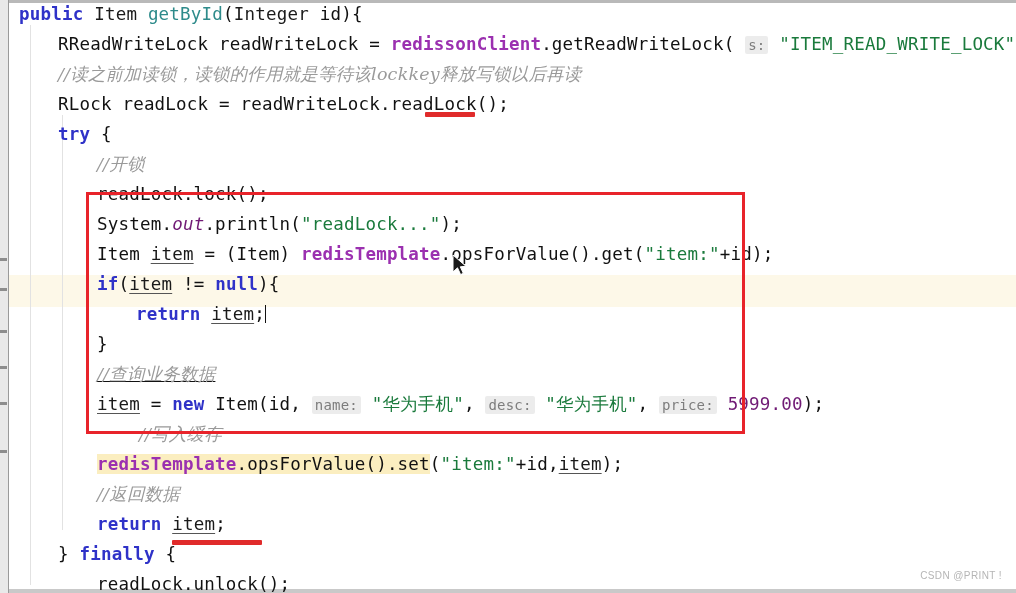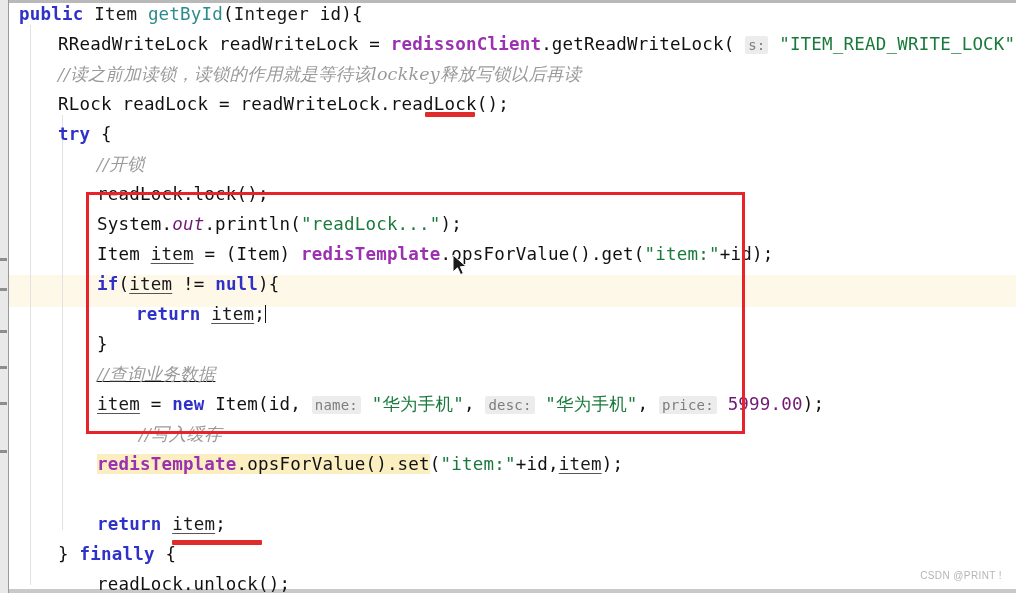--- a/index.html
+++ b/index.html
@@ -150,20 +150,21 @@
         <div class="line" style="top: 176px; left: 88px;"><span class="ln-text ">readLock.lock();</span></div>
         <div class="line" style="top: 206px; left: 88px;"><span class="ln-text ">System.</span><span class="ln-text staticf">out</span><span class="ln-text ">.println(</span><span class="ln-text str">"readLock..."</span><span class="ln-text ">);</span></div>
         <div class="line" style="top: 236px; left: 88px;"><span class="ln-text ">Item </span><span class="ln-text local">item</span><span class="ln-text "> = (Item) </span><span class="ln-text field">redisTemplate</span><span class="ln-text ">.opsForValue().get(</span><span class="ln-text str">"item:"</span><span class="ln-text ">+id);</span></div>
         <div class="line" style="top: 266px; left: 88px;"><span class="ln-text kw">if</span><span class="ln-text ">(</span><span class="ln-text local">item</span><span class="ln-text "> != </span><span class="ln-text kw">null</span><span class="ln-text ">){</span></div>
         <div class="line" style="top: 296px; left: 127px;"><span class="ln-text kw">return</span><span class="ln-text "> </span><span class="ln-text local">item</span><span class="ln-text ">;</span><span class="caret"></span></div>
         <div class="line" style="top: 326px; left: 88px;"><span class="ln-text ">}</span></div>
         <div class="line" style="top: 356px; left: 88px; text-decoration: underline;"><span class="ln-text cmt">//查询业务数据</span></div>
         <div class="line" style="top: 386px; left: 88px;"><span class="ln-text local">item</span><span class="ln-text "> = </span><span class="ln-text kw">new</span><span class="ln-text "> Item(id, </span><span class="ln-text hint">name:</span><span class="ln-text "> </span><span class="ln-text str">"华为手机"</span><span class="ln-text ">, </span><span class="ln-text hint">desc:</span><span class="ln-text "> </span><span class="ln-text str">"华为手机"</span><span class="ln-text ">, </span><span class="ln-text hint">price:</span><span class="ln-text "> </span><span class="ln-text num">5999.00</span><span class="ln-text ">);</span></div>
         <div class="line" style="top: 416px; left: 88px; margin-left: 42px;"><span class="ln-text cmt">//写入缓存</span></div>
         <div class="line" style="top: 446px; left: 88px;"><span class="ln-text field hl-write">redisTemplate</span><span class="ln-text plain hl-write">.opsForValue().set</span><span class="ln-text ">(</span><span class="ln-text str">"item:"</span><span class="ln-text ">+id,</span><span class="ln-text local">item</span><span class="ln-text ">);</span></div>
+        <div class="line" style="top: 476px; left: 88px;"><span class="ln-text cmt">//返回数据</span></div>
         <div class="line" style="top: 506px; left: 88px;"><span class="ln-text kw">return</span><span class="ln-text "> </span><span class="ln-text local">item</span><span class="ln-text ">;</span></div>
         <div class="line" style="top: 536px; left: 49px;"><span class="ln-text ">} </span><span class="ln-text kw">finally</span><span class="ln-text "> {</span></div>
         <div class="line" style="top: 566px; left: 88px;"><span class="ln-text ">readLock.unlock();</span></div>
       </div>
   </div>
 
   <div id="frame-left">
     <div class="gutter-mark" style="top:258px"></div>
     <div class="gutter-mark" style="top:288px"></div>
     <div class="gutter-mark" style="top:330px"></div>

